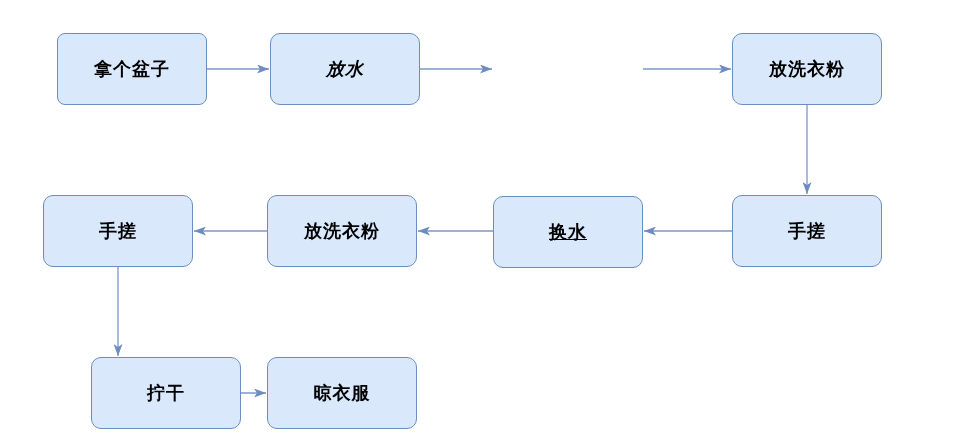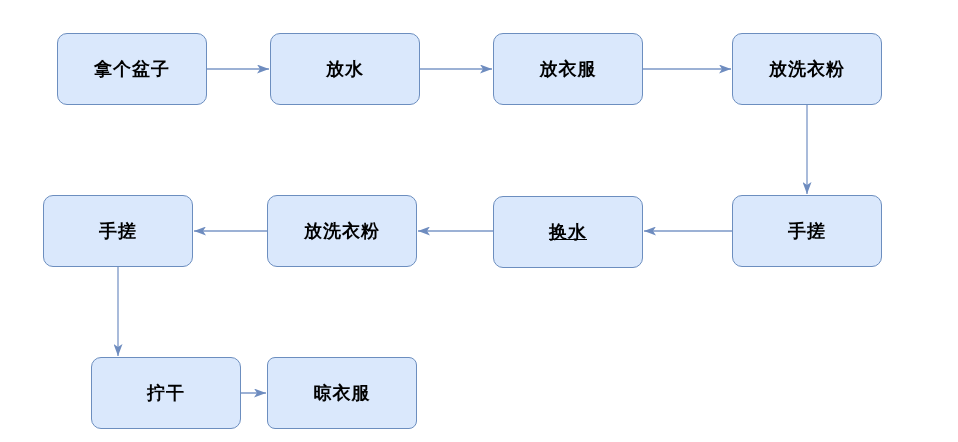--- a/index.html
+++ b/index.html
@@ -35,30 +35,30 @@
     justify-content: center;
     box-sizing: border-box;
   }
   .node span {
     font-size: 18px;
     font-weight: bold;
     color: #000000;
     letter-spacing: 1px;
     white-space: nowrap;
   }
-  .p1  { left: 57px;  top: 33px;  }
-  .p2  { left: 270px; top: 33px;  }
+  .p1  { left: 57px;  top: 33px; border-radius: 8px;  }
+  .p2  { left: 270px; top: 33px; font-style: italic;  }
   .p3  { left: 493px; top: 33px;  }
   .p4  { left: 732px; top: 33px;  }
   .p5  { left: 43px;  top: 195px; }
   .p6  { left: 267px; top: 195px; }
   .p7  { left: 493px; top: 196px; text-decoration: underline; }
   .p8  { left: 732px; top: 195px; }
   .p9  { left: 43px;  top: 357px; margin-left: 48px; }
-  .p10 { left: 267px; top: 357px; border-radius: 8px; }
+  .p10 { left: 267px; top: 357px; }
   .edge {
     stroke: #7b97c7;
     stroke-width: 1.3;
     fill: none;
   }
 </style>
 </head>
 <body>
 
 <div class="canvas">
@@ -79,23 +79,20 @@
     <line class="edge" x1="118" y1="267" x2="118" y2="356" marker-end="url(#ah)"></line>
     <line class="edge" x1="193" y1="393" x2="266" y2="393" marker-end="url(#ah)"></line>
   </svg>
 
   <div class="node p1">
       <span>拿个盆子</span>
     </div>
   <div class="node p2">
       <span>放水</span>
     </div>
-  <div class="node p3">
-      <span>放衣服</span>
-    </div>
   <div class="node p4">
       <span>放洗衣粉</span>
     </div>
   <div class="node p5">
       <span>手搓</span>
     </div>
   <div class="node p6">
       <span>放洗衣粉</span>
     </div>
   <div class="node p7">

